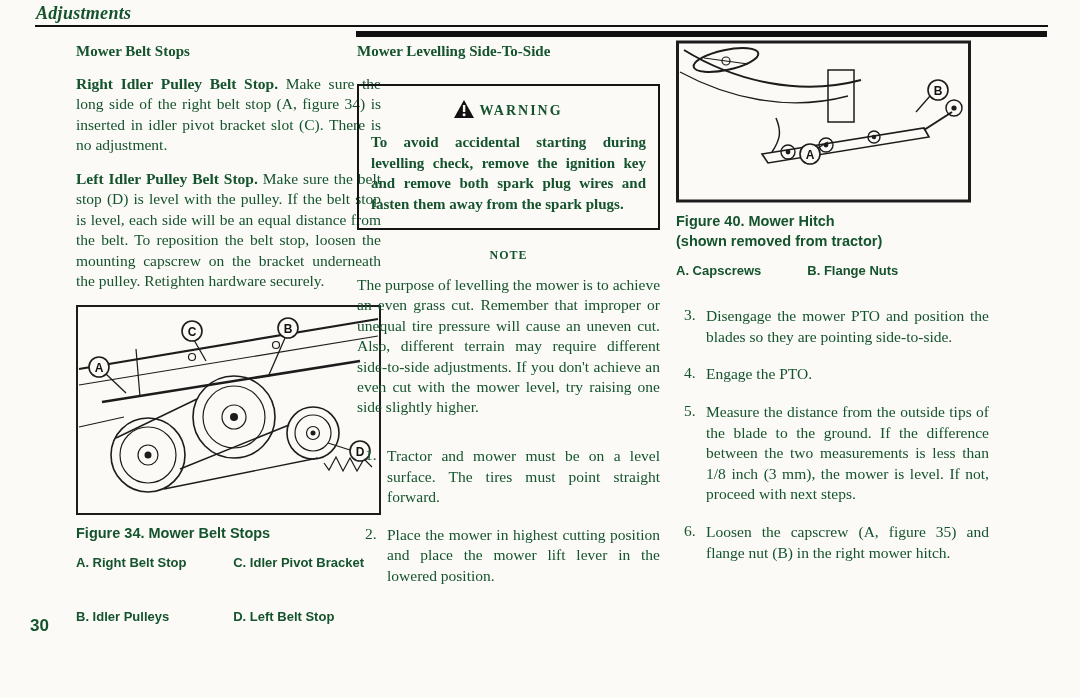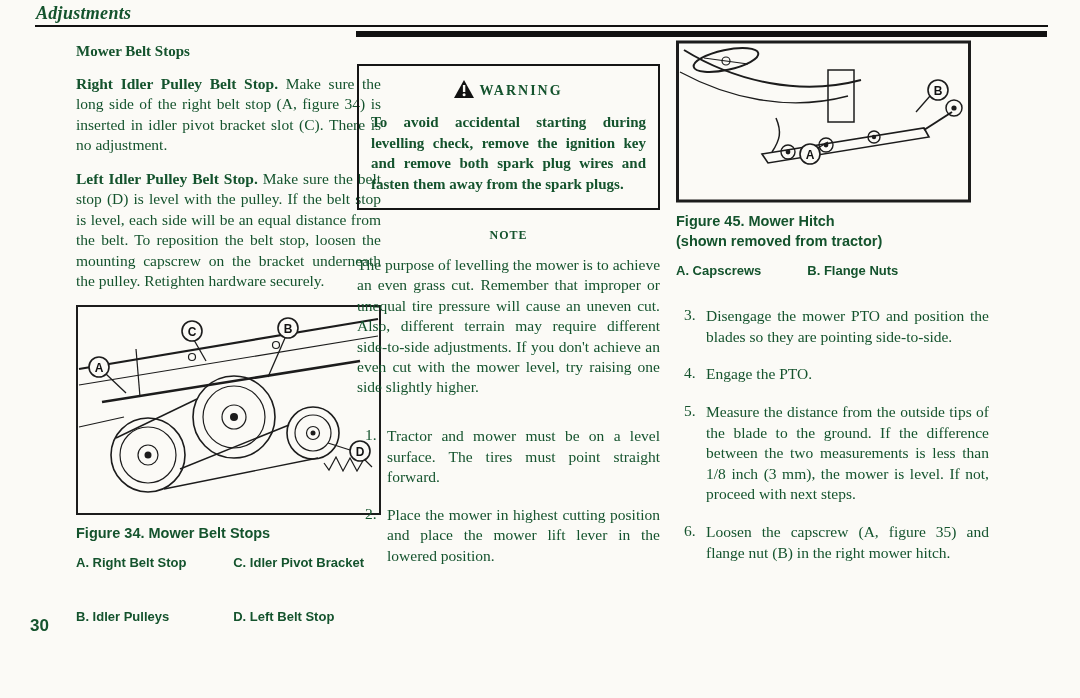--- a/index.html
+++ b/index.html
@@ -178,20 +178,21 @@
 
     <div class="legend legend-grid">
       <span>A. Right Belt Stop</span>
       <span>C. Idler Pivot Bracket</span>
       <span>B. Idler Pulleys</span>
       <span>D. Left Belt Stop</span>
     </div>
   </div>
 
   <div class="col col-mid">
+    <div class="sec-heading">Mower Levelling Side-To-Side</div>
 
     <div class="warn-box">
       <div class="warn-head">
         <span>
           <svg width="20" height="18" viewBox="0 0 20 18">
             <path d="M10 0 L20 18 L0 18 Z" fill="#111"></path>
             <rect x="8.9" y="5" width="2.4" height="7" fill="#fbfaf6"></rect>
             <circle cx="10.1" cy="14.8" r="1.5" fill="#fbfaf6"></circle>
           </svg>
         </span>
@@ -254,21 +255,21 @@
         </g>
         <g>
           <line x1="142" y1="108" x2="152" y2="102" class="fig-line" stroke-width="1.3"></line>
           <circle cx="134" cy="114" r="10" class="callout-circle"></circle>
           <text x="134" y="118.5" class="callout-letter">A</text>
         </g>
       </svg>
     </div>
 
     <div class="fig-caption">
-      <div>Figure 45. Mower Hitch</div>
+      <div>Figure 40. Mower Hitch</div>
       <div>(shown removed from tractor)</div>
     </div>
 
     <div class="legend legend-row">
       <span>A. Capscrews</span>
       <span>B. Flange Nuts</span>
     </div>
 
     <div class="steps">
       <div class="step">

